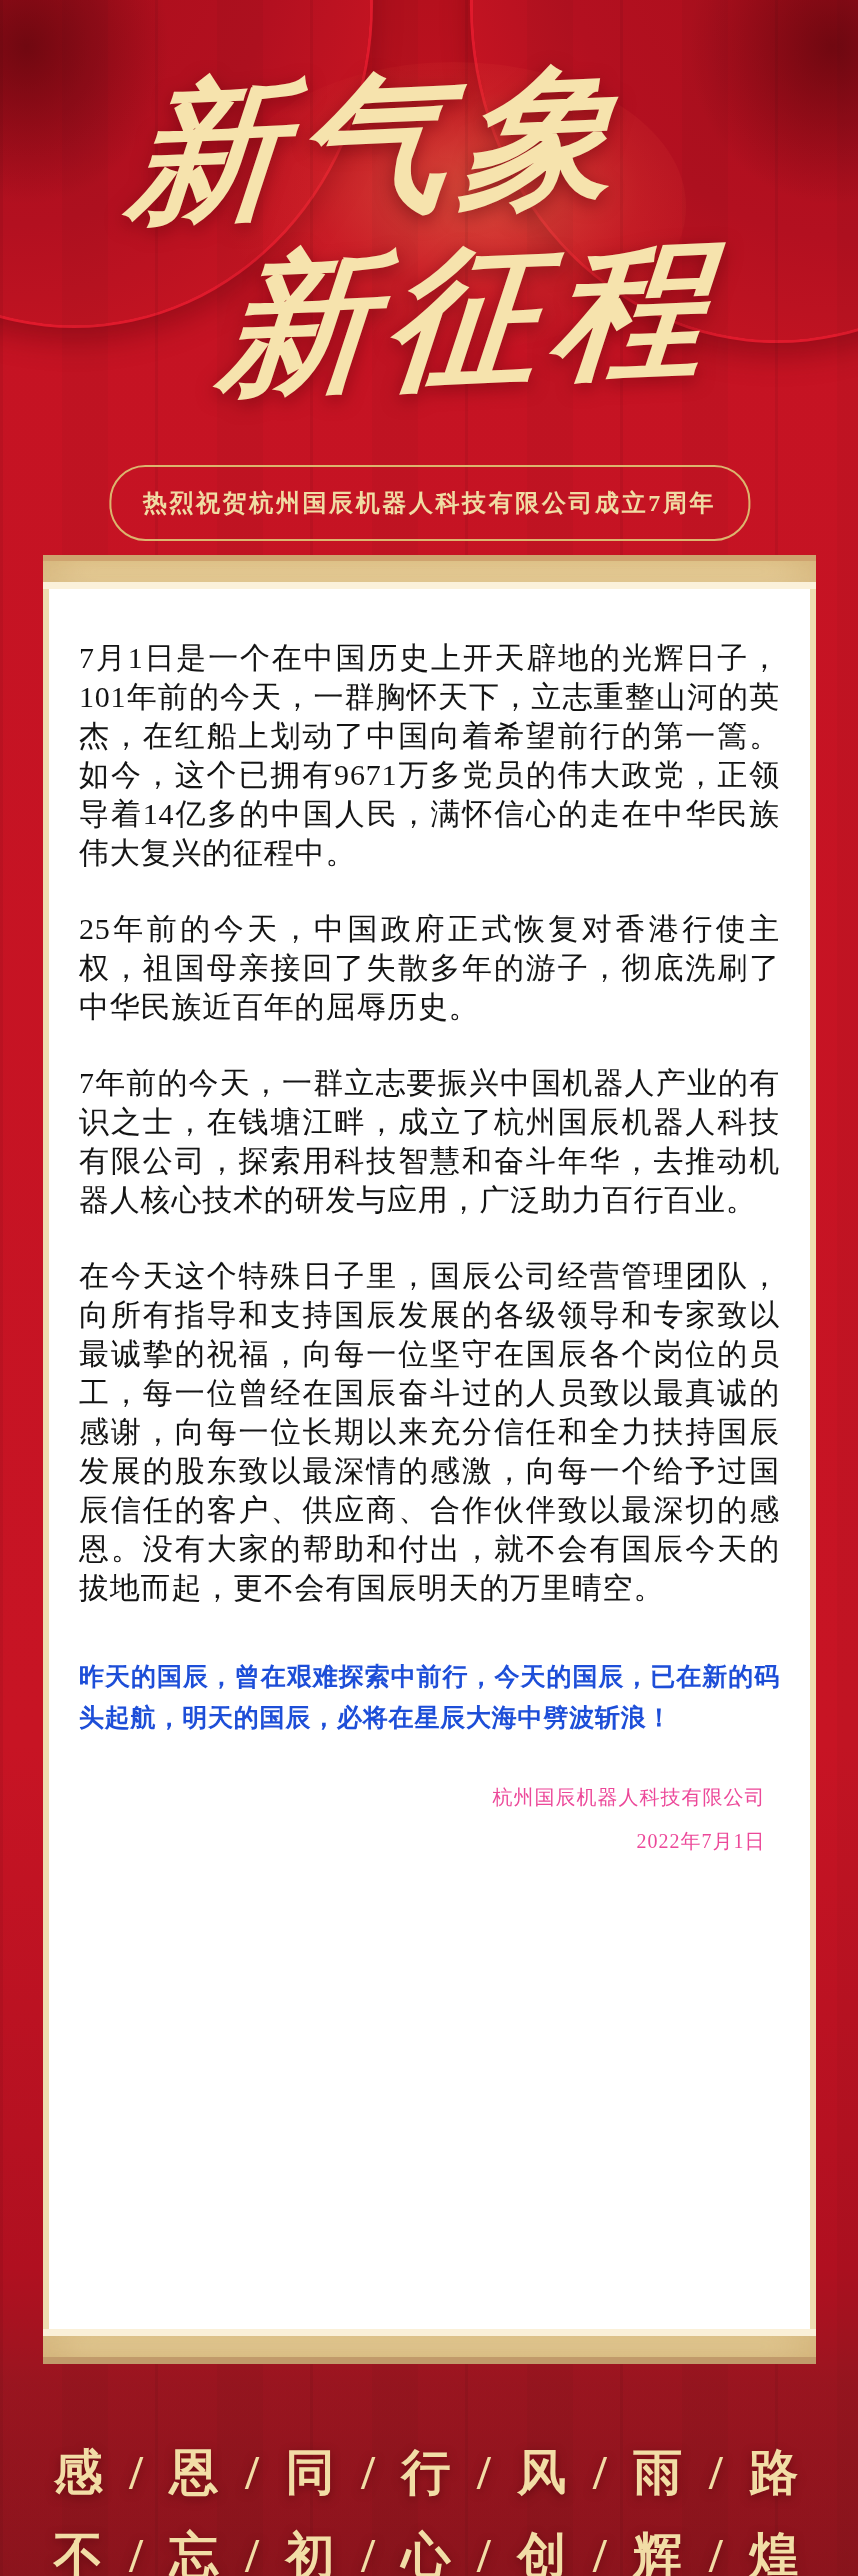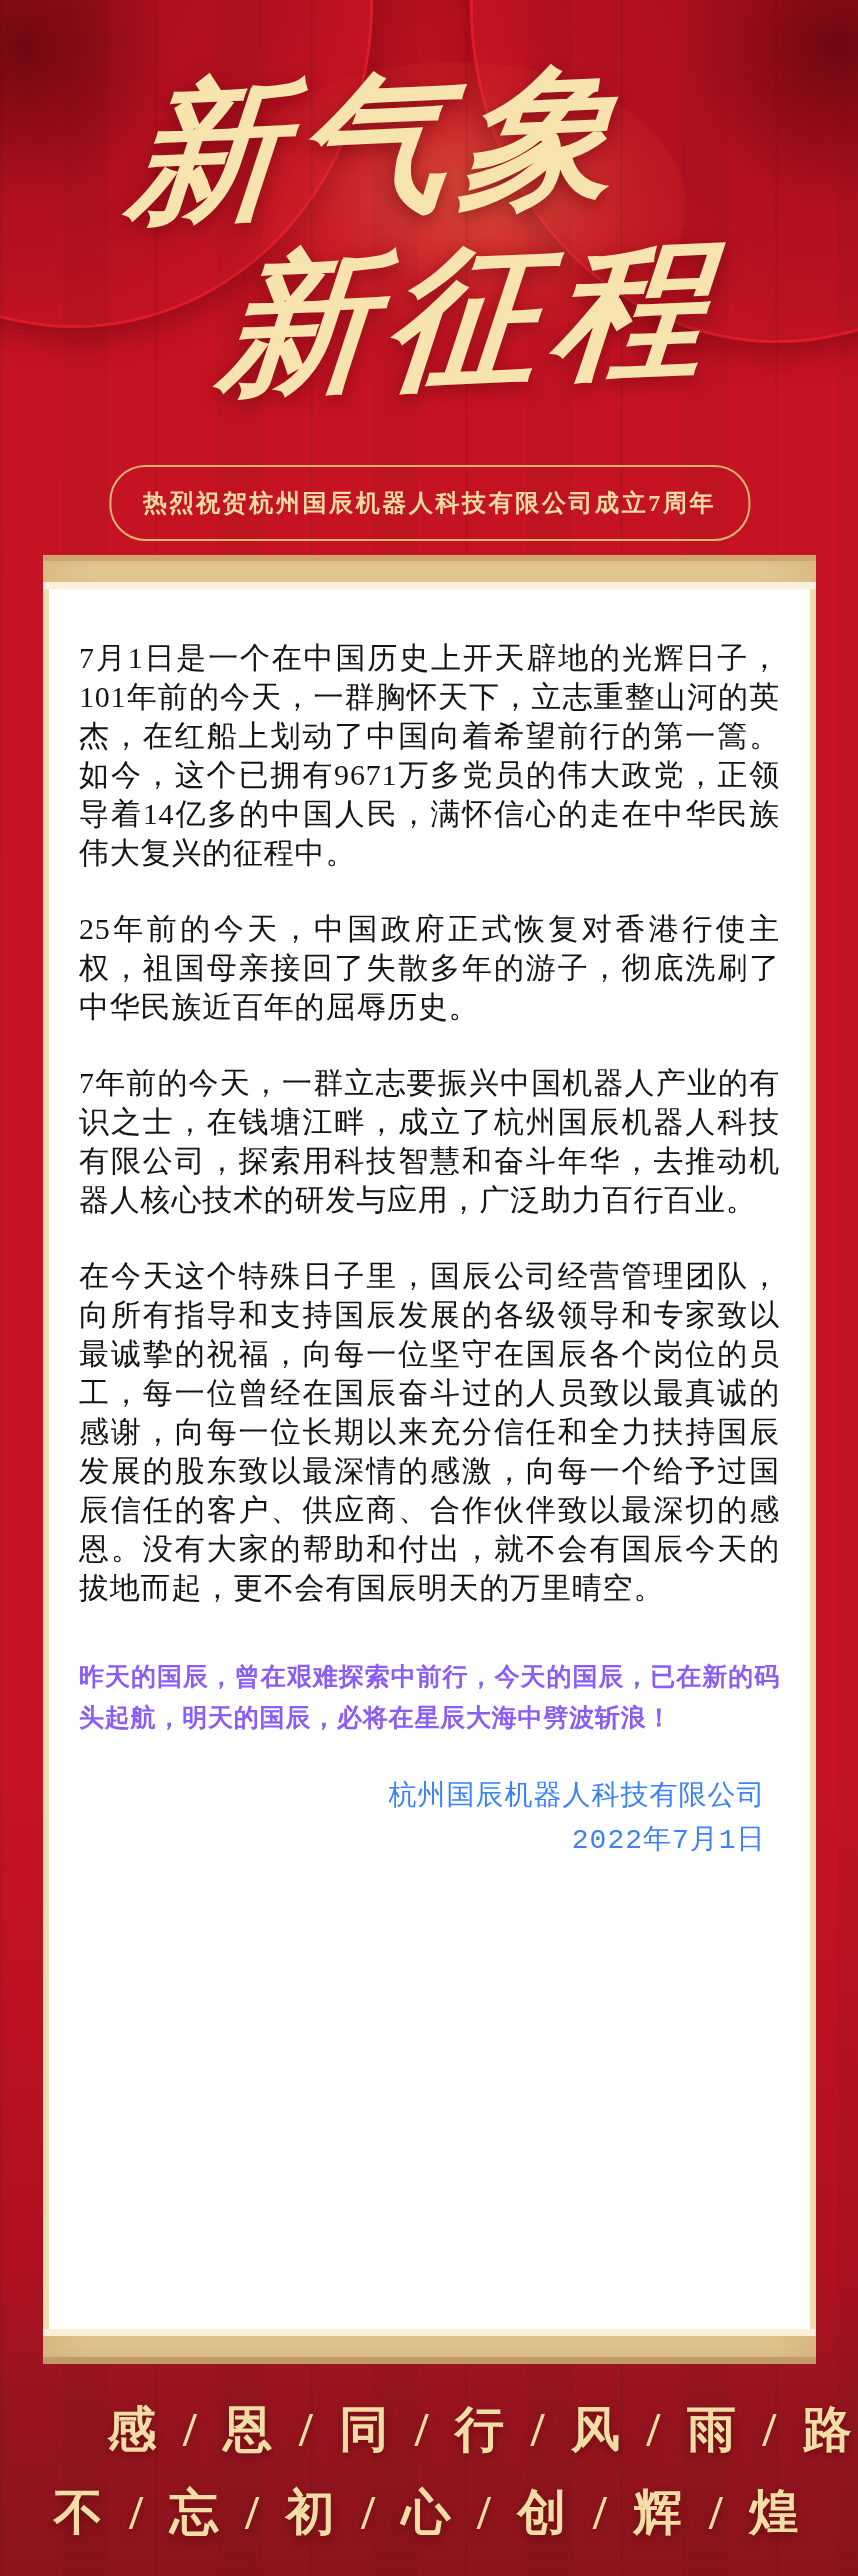--- a/index.html
+++ b/index.html
@@ -69,35 +69,35 @@
   .paper{
     position:relative;height:1740px;background:#ffffff;overflow:hidden;
     border-left:6.2px solid #eeddb0;border-right:6.2px solid #eeddb0;box-sizing:border-box;
   }
   .paper-inner{padding:49px 30px 15.5px 30px;}
   .letter p{
     margin:0 0 37px 0;font-size:30px;line-height:39px;letter-spacing:0.8px;
     color:#141414;text-align:justify;
   }
   .letter p.highlight{
-    color:#8b5cf6;font-weight:bold;font-size:25px;line-height:41px;margin-top:49px;
+    color:#1d4ed8;font-weight:bold;font-size:25px;line-height:41px;margin-top:49px;
   }
   .sig-block{margin-top:31px;text-align:right;padding-right:14.4px;}
-  .sig-line{font-size:28px;line-height:44px;color:#3b82f6;letter-spacing:1px;font-family:Liberation Mono, monospace;}
+  .sig-line{font-size:20px;line-height:44px;color:#ec4899;letter-spacing:1px;}
   .band-pale-bot{height:6.7px;background:#faf0d8;}
   .band-tan-bot{height:21.6px;background:linear-gradient(180deg,#eedaa6,#e9d29c);box-shadow:inset -20.6px 0 31px rgba(190,150,90,.35), inset 20.6px 0 31px rgba(190,150,90,.35);}
   .band-dark-bot{height:6.7px;background:#c19a6b;}
   
   .bottom{position:absolute;left:0;top:2364px;width:100%;height:546px;}
   .slogan{
     width:100%;text-align:center;color:#f2dda6;font-weight:bold;
     font-size:49px;line-height:57px;letter-spacing:7.2px;white-space:nowrap;
     text-shadow:0 3.1px 9.3px rgba(70,4,10,.5);
   }
-  .slogan-1{margin-top:37px;text-align:right;}
+  .slogan-1{margin-top:80px;}
   .slogan-2{margin-top:26px;}
   .big-date{
     margin-top:9.3px;width:100%;text-align:center;
     font-size:289px;line-height:289px;font-weight:bold;font-style:italic;letter-spacing:-7.2px;
     background:linear-gradient(115deg,#f9eed6 0%,#efd9b2 35%,#dfc092 60%,#d3b084 100%);
     -webkit-background-clip:text;background-clip:text;color:transparent;
     filter:
       drop-shadow(-2.6px 2.6px 0 #bb8d5d)
       drop-shadow(-3.1px 3.1px 0 #b08353)
       drop-shadow(-4.1px 4.1px 0 #a5794a)

